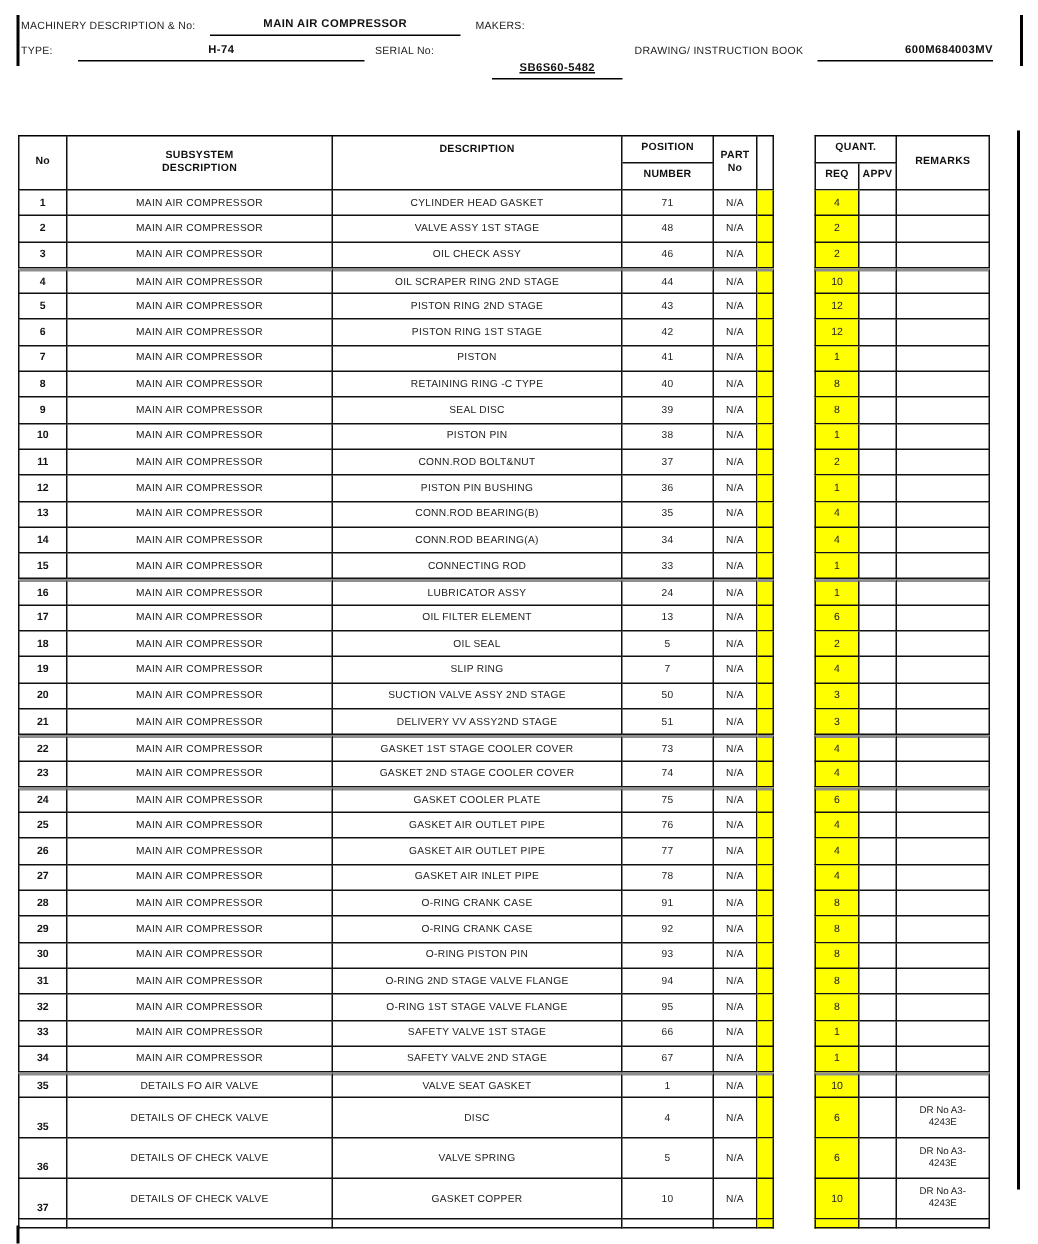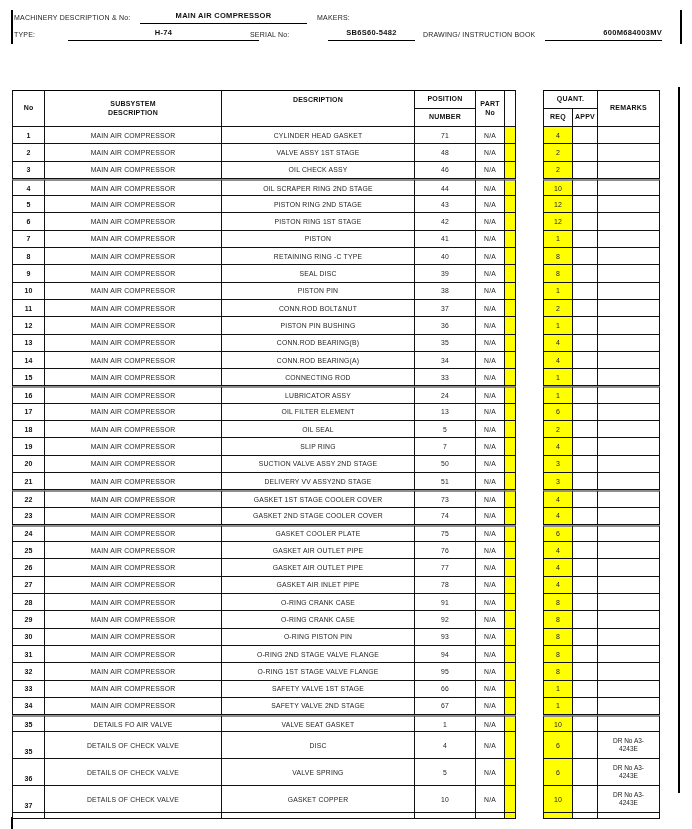--- a/index.html
+++ b/index.html
@@ -67,23 +67,23 @@
 
 <div id="topheader">
   <div class="vline" style="left:11px; top:0; height:34px;"></div>
   <div class="vline" style="left:680px; top:0; height:34px;"></div>
 
   <span class="lbl" style="left:14px; top:4px;">MACHINERY DESCRIPTION &amp; No:</span>
   <span class="ul-val" style="left:140px; top:1px; width:167px;">MAIN AIR COMPRESSOR</span>
   <span class="lbl" style="left:317px; top:4px;">MAKERS:</span>
 
   <span class="lbl" style="left:14px; top:21px;">TYPE:</span>
-  <span class="ul-val" style="left:68px; top:18px; width:191px;">H-74</span>
+  <span class="ul-val" style="left:52px; top:18px; width:191px;">H-74</span>
   <span class="lbl" style="left:250px; top:21px;">SERIAL No:</span>
-  <span class="ul-val" style="left:328px; top:18px; width:87px;">SB6S60-5482</span>
+  <span class="ul-val" style="left:328px; top:30px; width:87px;text-decoration:underline;">SB6S60-5482</span>
   <span class="lbl" style="left:423px; top:21px;">DRAWING/ INSTRUCTION BOOK</span>
   <span class="ul-val" style="left:545px; top:18px; width:117px;text-align:right;">600M684003MV</span>
 </div>
 
 <div class="vline" style="left:678px; top:87px; height:706px;"></div>
 <div class="vline" style="left:11px; top:817px; height:12px;"></div>
 
 <div id="table">
   <div id="thead">
     <div class="h-no">No</div>

